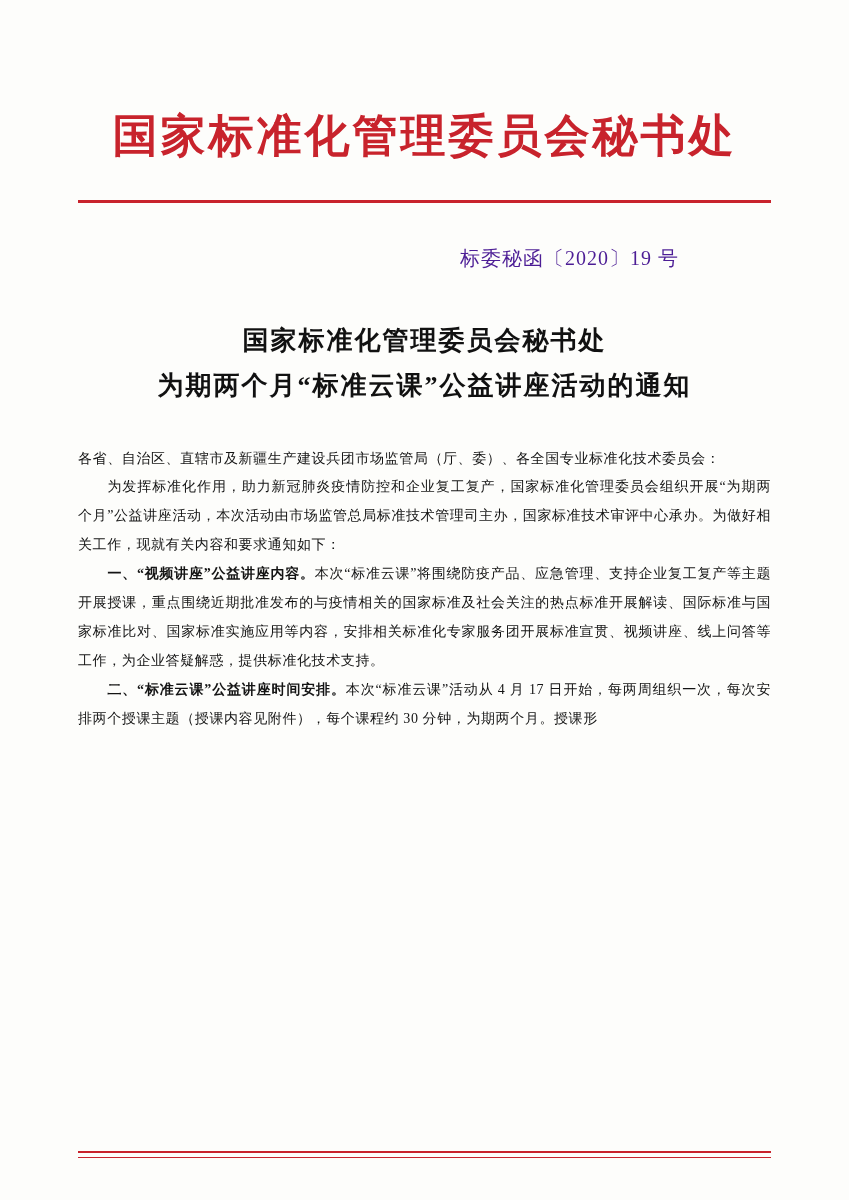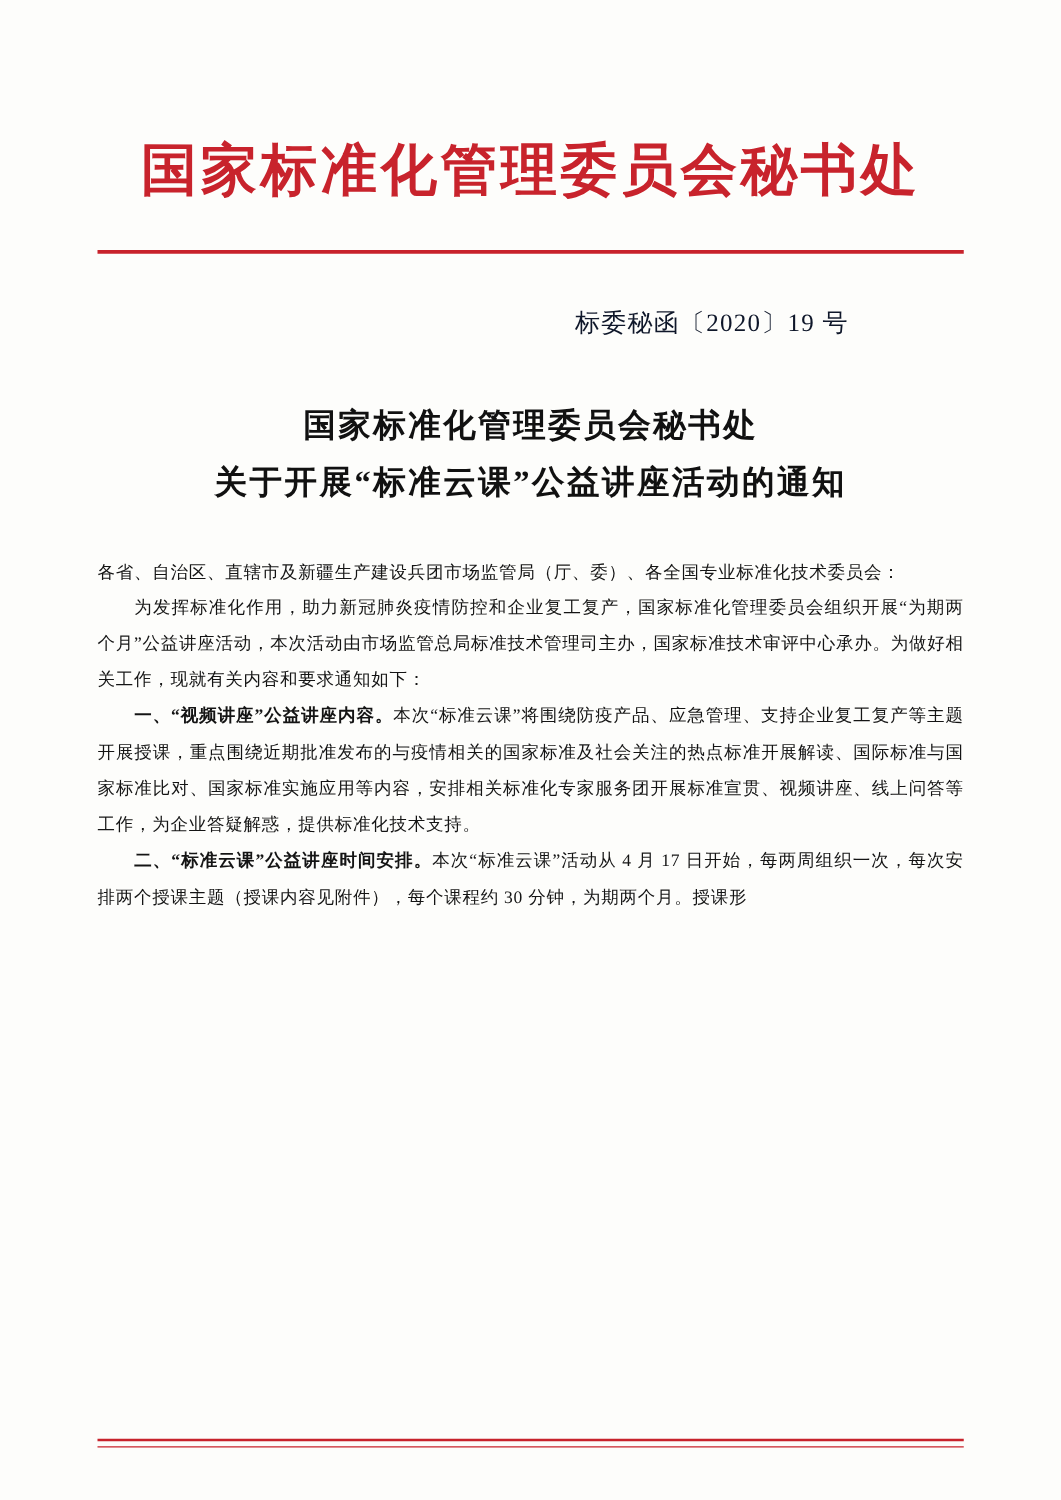--- a/index.html
+++ b/index.html
@@ -45,21 +45,21 @@
   }
   
   .docnum-row {
     margin-top: 42px;
     text-align: right;
     padding-right: 92px;
   }
   .docnum {
     font-size: 20px;
     letter-spacing: 1px;
-    color: #0f172a;
+    color: #4c1d95;
   }
   
   .title-block {
     margin-top: 46px;
     text-align: center;
   }
   .doc-title-line {
     font-size: 26px;
     font-weight: bold;
     line-height: 1.75;
@@ -111,21 +111,21 @@
     <div class="masthead-title">国家标准化管理委员会秘书处</div>
     <div class="masthead-rule"></div>
   </div>
 
   <div class="docnum-row">
     <span class="docnum">标委秘函〔2020〕19 号</span>
   </div>
 
   <div class="title-block">
     <div class="doc-title-line">国家标准化管理委员会秘书处</div>
-    <div class="doc-title-line">关于开展“标准云课”公益讲座活动的通知</div>
+    <div class="doc-title-line">为期两个月“标准云课”公益讲座活动的通知</div>
   </div>
 
   <div class="body-text">
 
     <p class="para">各省、自治区、直辖市及新疆生产建设兵团市场监管局（厅、委）、各全国专业标准化技术委员会：</p>
 
     <p class="para indent">为发挥标准化作用，助力新冠肺炎疫情防控和企业复工复产，国家标准化管理委员会组织开展“为期两个月”公益讲座活动，本次活动由市场监管总局标准技术管理司主办，国家标准技术审评中心承办。为做好相关工作，现就有关内容和要求通知如下：</p>
 
     <p class="para indent">
       <b>一、“视频讲座”公益讲座内容。</b><span>本次“标准云课”将围绕防疫产品、应急管理、支持企业复工复产等主题开展授课，重点围绕近期批准发布的与疫情相关的国家标准及社会关注的热点标准开展解读、国际标准与国家标准比对、国家标准实施应用等内容，安排相关标准化专家服务团开展标准宣贯、视频讲座、线上问答等工作，为企业答疑解惑，提供标准化技术支持。</span>

